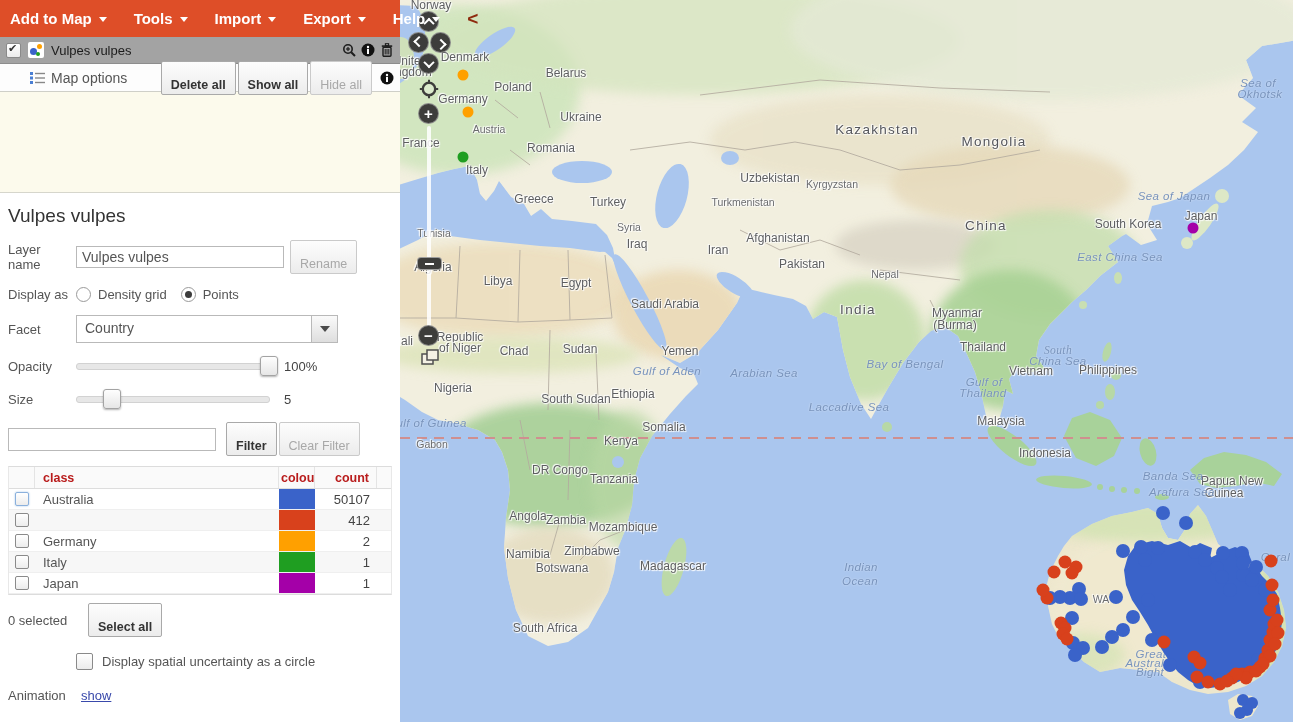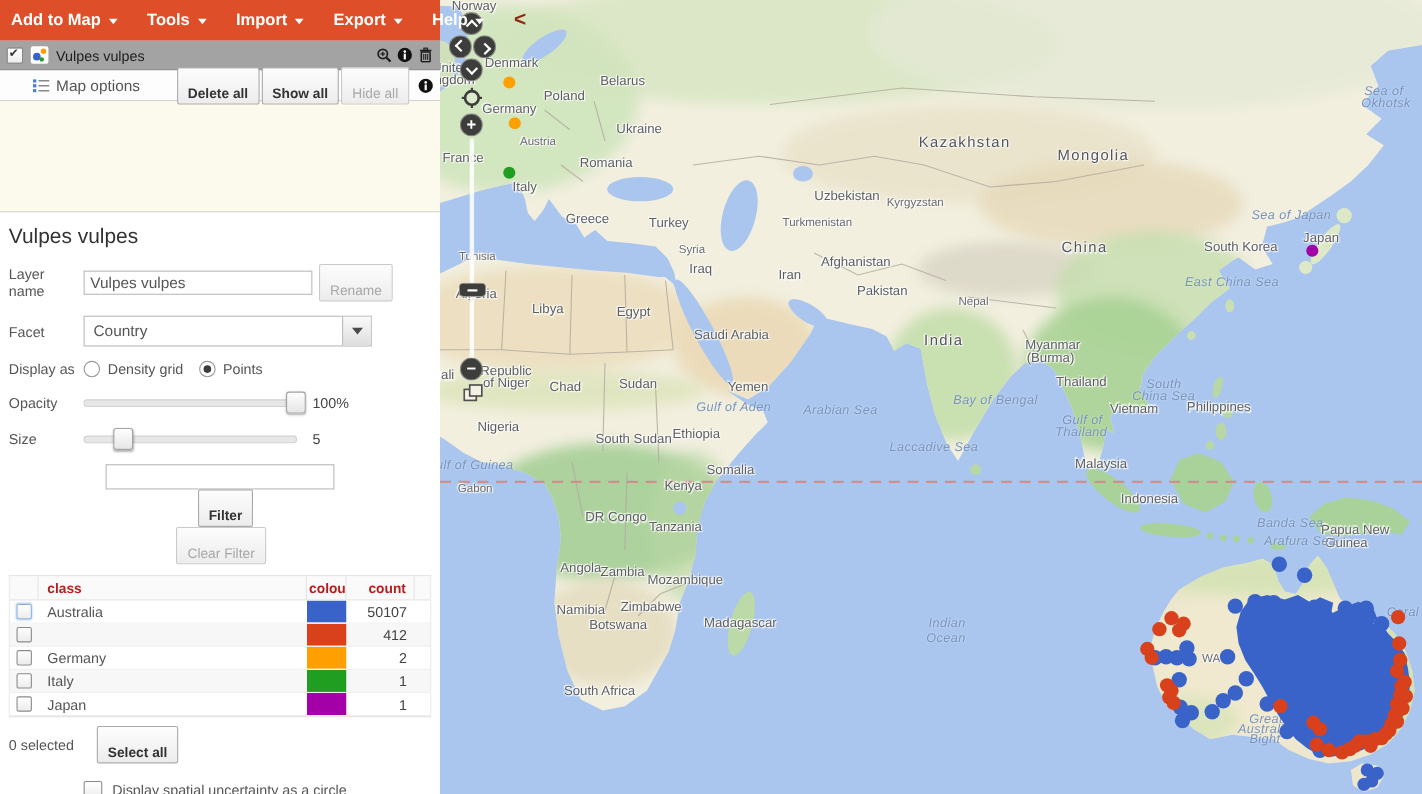--- a/index.html
+++ b/index.html
@@ -53,21 +53,21 @@
   .rlabel{font-size:13px;color:#555;margin:0 14px 0 7px;}
   #facet-combo{display:flex;width:260px;height:26px;border:1px solid #b9b9b9;background:#fff;align-items:stretch;}
   #facet-value{flex:1;font-size:14px;color:#555;padding:4px 8px;}
   #facet-arrow{width:25px;border-left:1px solid #b9b9b9;background:linear-gradient(#fafafa,#dedede);
     display:flex;align-items:center;justify-content:center;cursor:pointer;}
   #facet-arrow::after{content:"";border-left:5px solid transparent;border-right:5px solid transparent;border-top:6px solid #4a4a4a;}
   .slider{position:relative;width:192px;height:5px;background:#e7e7e7;border:1px solid #d2d2d2;border-radius:3px;cursor:pointer;}
   .shandle{position:absolute;top:-8px;width:16px;height:18px;border:1px solid #a3a3a3;border-radius:3px;
     background:linear-gradient(#fefefe,#e6e6e6);box-shadow:0 1px 2px rgba(0,0,0,.3);cursor:pointer;}
   .sval{font-size:13px;color:#444;margin-left:14px;}
-  #filter-row{margin-top:15px;display:flex;align-items:center;flex-direction:column;}
+  #filter-row{margin-top:15px;display:flex;align-items:center;}
   #filter-input{width:198px;height:19px;border:1px solid #b9b9b9;padding:1px 4px;font-size:13px;
     font-family:"Liberation Sans",sans-serif;}
   #filter-btn{margin-left:10px;}
   #clearfilter-btn{margin-left:2px;}
 
   #facet-table{margin-top:10px;width:382px;border:1px solid #dcdcdc;border-left-color:#e8e8e8;border-right-color:#e8e8e8;font-size:13px;color:#555;}
   .trow,.thead{display:grid;grid-template-columns:26px 1fr 36px 62px 14px;align-items:center;height:20px;}
   .thead{height:21px;background:#fafafa;border-bottom:1px solid #ddd;font-weight:bold;color:#b91c1c;font-size:12.5px;}
   .th{height:100%;display:flex;align-items:center;border-right:1px solid #e4e4e4;overflow:hidden;white-space:nowrap;}
   .th.cnt{justify-content:flex-end;padding-right:7px;}
@@ -209,33 +209,33 @@
     <div id="details">
       <h1 id="details-title">Vulpes vulpes</h1>
 
       <div class="frow">
         <div class="flabel">Layer name</div>
         <input id="layername-input" value="Vulpes vulpes" style="">
         <button class="btn disabled" id="rename-btn">Rename</button>
       </div>
 
       <div class="frow">
+        <div class="flabel">Display as</div>
+        <div class="radio"></div>
+        <div class="rlabel">Density grid</div>
+        <div class="radio sel"></div>
+        <div class="rlabel">Points</div>
+      </div>
+
+      <div class="frow">
         <div class="flabel">Facet</div>
         <div id="facet-combo">
           <div id="facet-value">Country</div>
           <div id="facet-arrow"></div>
         </div>
-      </div>
-
-      <div class="frow">
-        <div class="flabel">Display as</div>
-        <div class="radio"></div>
-        <div class="rlabel">Density grid</div>
-        <div class="radio sel"></div>
-        <div class="rlabel">Points</div>
       </div>
 
       <div class="frow" style="margin-top:16px;">
         <div class="flabel">Opacity</div>
         <div class="slider">
           <div class="shandle" style="left:calc(100% - 9px);"></div>
         </div>
         <div class="sval">100%</div>
       </div>
 
@@ -494,21 +494,21 @@
         <div class="ml c" style="left: 601px; top: 421px;">Malaysia</div>
         <div class="ml c" style="left: 645px; top: 453px;">Indonesia</div>
         <div class="ml c" style="left: 832px; top: 481px;">Papua New</div>
         <div class="ml c" style="left: 824px; top: 493px;">Guinea</div>
         <div class="ml r" style="left: 701px; top: 599px;">WA</div>
         <div class="ml r" style="left: 838px; top: 708px;">TAS</div>
         <div class="ml s" style="left: 858px; top: 83px;">Sea of</div>
         <div class="ml s" style="left: 860px; top: 94px;">Okhotsk</div>
         <div class="ml s" style="left: 774px; top: 196px;">Sea of Japan</div>
         <div class="ml s" style="left: 720px; top: 257px;">East China Sea</div>
-        <div class="ml s" style="left: 658px; top: 350px;">South</div>
+        <div class="ml s" style="left: 658px; top: 350px; font-family: Liberation Serif, serif;">South</div>
         <div class="ml s" style="left: 658px; top: 361px;">China Sea</div>
         <div class="ml s" style="left: 584px; top: 382px;">Gulf of</div>
         <div class="ml s" style="left: 583px; top: 393px;">Thailand</div>
         <div class="ml s" style="left: 505px; top: 364px;">Bay of Bengal</div>
         <div class="ml s" style="left: 449px; top: 407px;">Laccadive Sea</div>
         <div class="ml s" style="left: 364px; top: 373px;">Arabian Sea</div>
         <div class="ml s" style="left: 267px; top: 371px;">Gulf of Aden</div>
         <div class="ml s" style="left: 27px; top: 423px;">Gulf of Guinea</div>
         <div class="ml s" style="left: 773px; top: 476px;">Banda Sea</div>
         <div class="ml s" style="left: 782px; top: 492px;">Arafura Sea</div>

